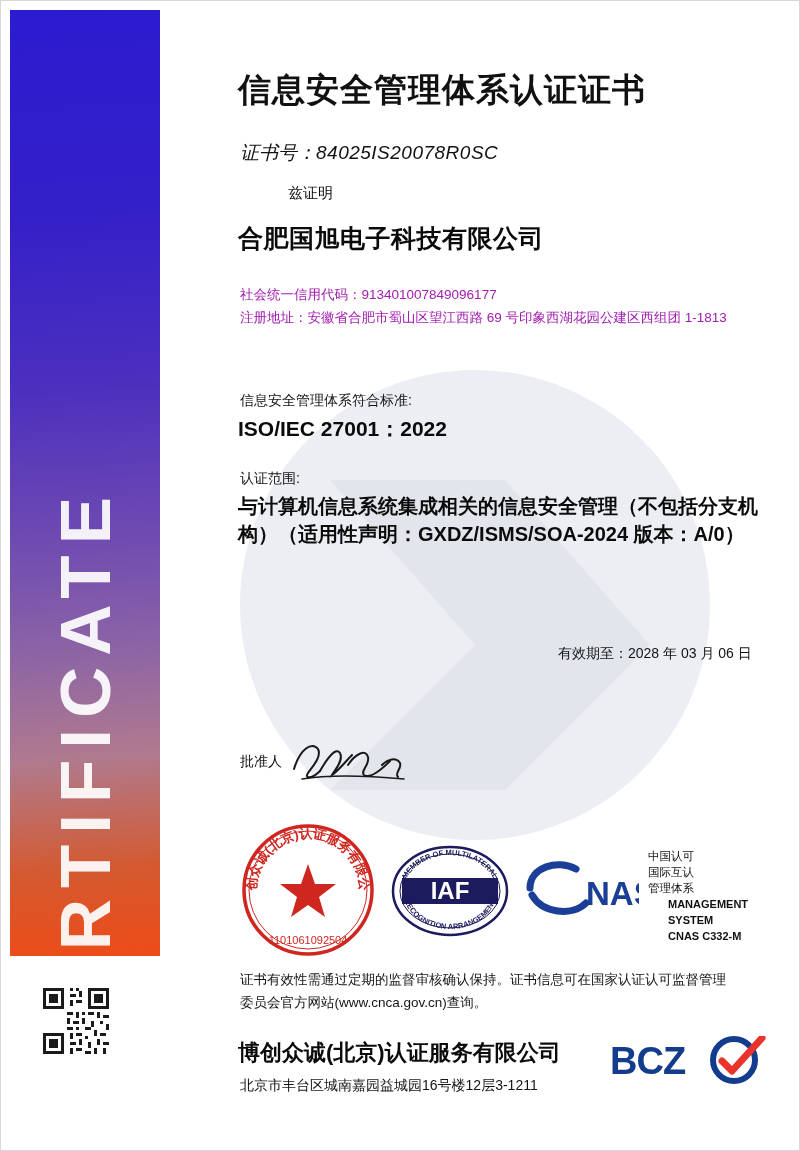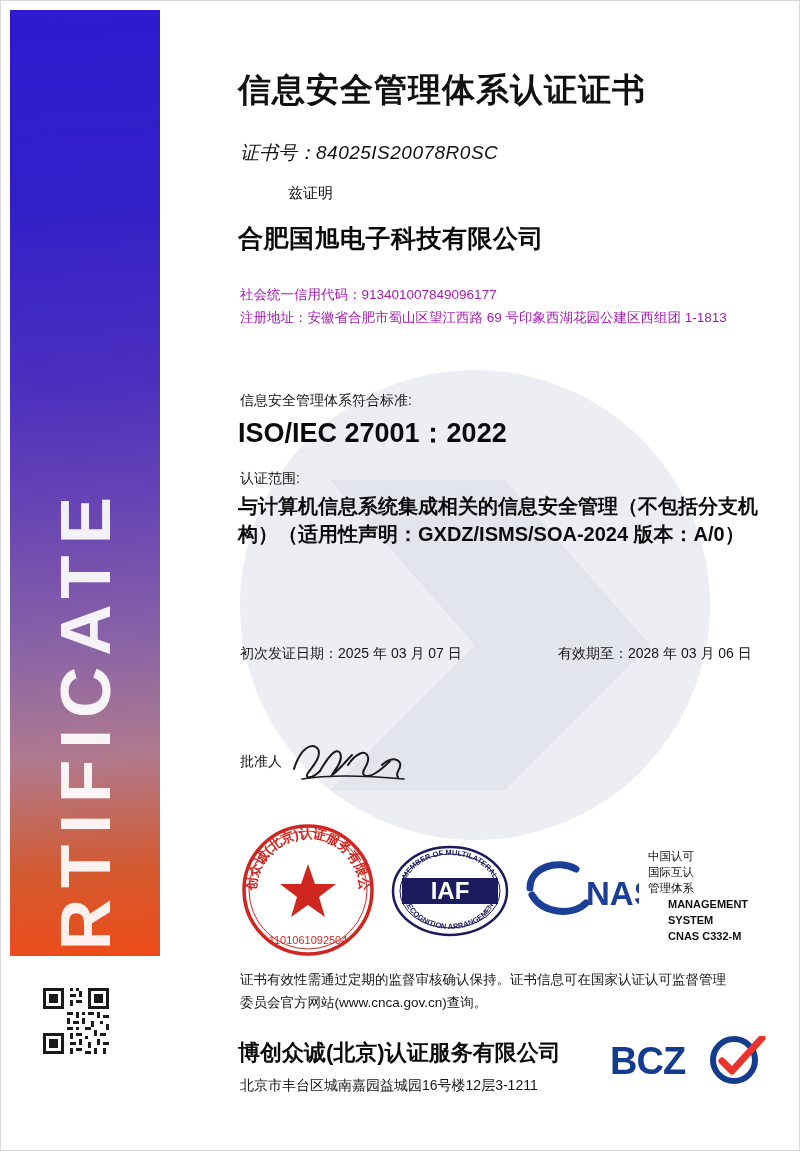--- a/index.html
+++ b/index.html
@@ -165,21 +165,21 @@
     position: absolute;
     left: 54px;
     top: 392px;
     font-size: 14px;
     color: #141414;
   }
   .std-value {
     position: absolute;
     left: 52px;
     top: 415px;
-    font-size: 27px;
+    font-size: 21px;
     font-weight: bold;
     color: #0b0b0b;
   }
   .scope-label {
     position: absolute;
     left: 54px;
     top: 470px;
     font-size: 14px;
     color: #141414;
   }
@@ -388,21 +388,20 @@
       <div>社会统一信用代码：913401007849096177</div>
       <div>注册地址：安徽省合肥市蜀山区望江西路 69 号印象西湖花园公建区西组团 1-1813</div>
     </div>
 
     <div class="std-label">信息安全管理体系符合标准:</div>
     <div class="std-value">ISO/IEC 27001：2022</div>
 
     <div class="scope-label">认证范围:</div>
     <div class="scope-value">与计算机信息系统集成相关的信息安全管理（不包括分支机构）（适用性声明：GXDZ/ISMS/SOA-2024 版本：A/0）</div>
 
-    <div class="date-left">初次发证日期：2025 年 03 月 07 日</div>
     <div class="date-right">有效期至：2028 年 03 月 06 日</div>
 
     <div class="approver">批准人</div>
 
     <svg class="signature" width="130" height="56" viewBox="0 0 130 56">
       <g fill="none" stroke="#1a1a1a" stroke-width="2" stroke-linecap="round">
         <path d="M8 34 C14 14, 26 6, 32 14 C36 22, 26 32, 22 38 C18 44, 26 44, 34 36"></path>
         <path d="M34 36 C42 22, 50 12, 54 18 C58 26, 48 36, 46 40 C52 36, 60 26, 66 20"></path>
         <path d="M62 30 C70 18, 80 14, 82 22 C84 30, 74 36, 78 40 C84 44, 96 34, 104 26"></path>
         <path d="M96 30 C102 24, 110 22, 114 28 C116 34, 108 38, 112 42"></path>

